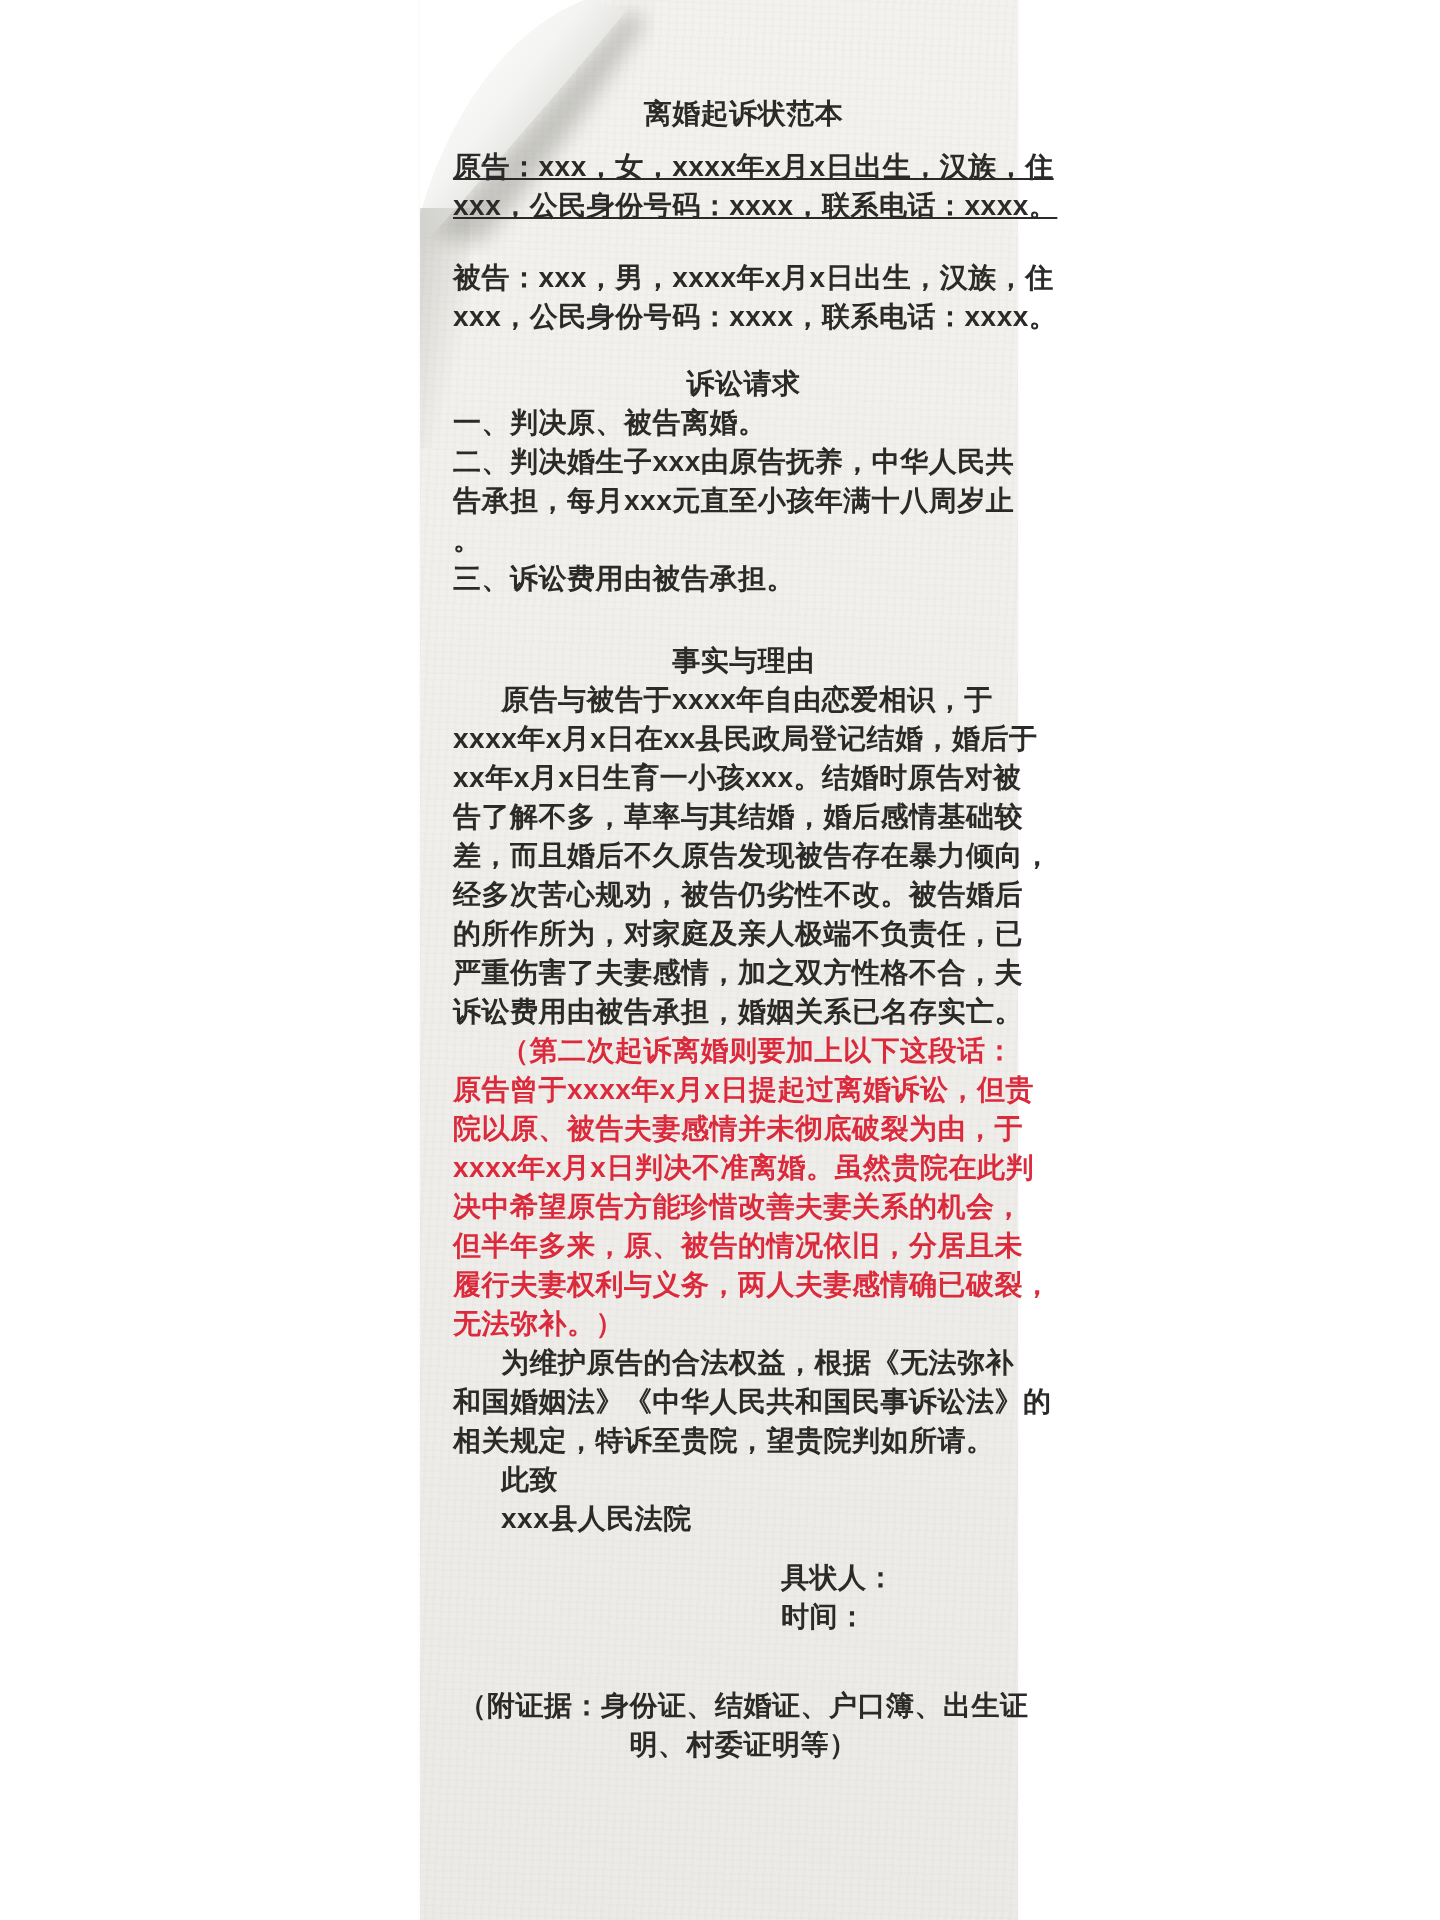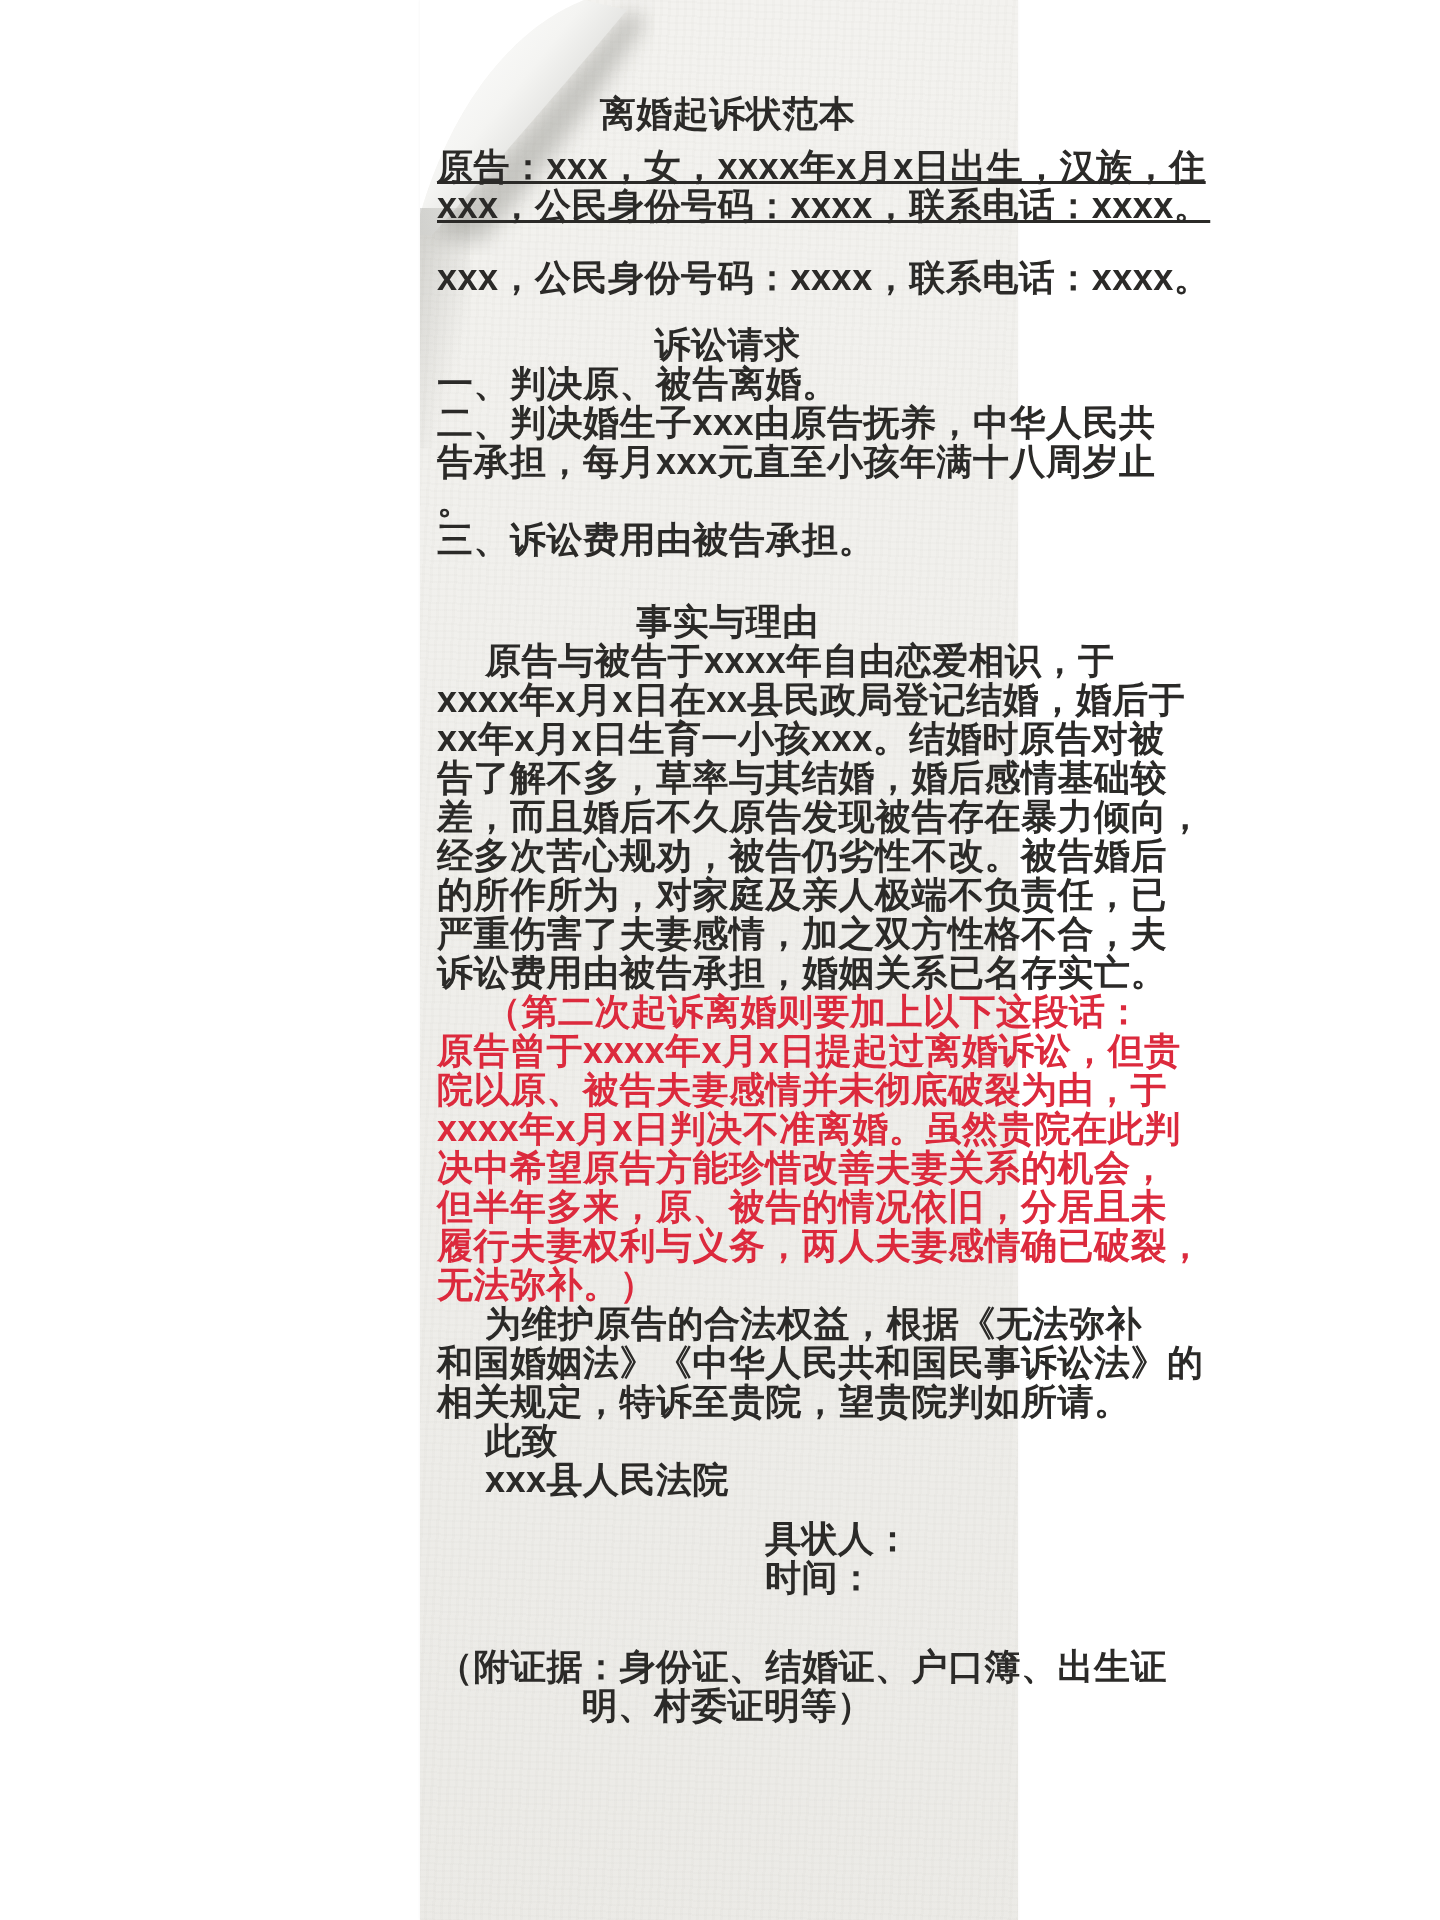--- a/index.html
+++ b/index.html
@@ -18,22 +18,22 @@
   }
 
   .curl-svg{position:absolute;left:0;top:0;display:block;}
   .left-curl-shade{
     position:absolute;left:0;top:208px;width:50px;height:240px;
     background:linear-gradient(105deg, rgba(125,125,118,0.28), rgba(125,125,118,0.0) 70%);
     pointer-events:none;
   }
 
   .content{
-    position:absolute;left:0;top:0;width:581px;padding:94px 0 0 17px;
-    font-size:36px;font-weight:600;line-height:39px;color:#2b2a28;
+    position:absolute;left:16px;top:0;width:581px;padding:94px 0 0 17px;
+    font-size:28px;font-weight:600;line-height:39px;color:#2b2a28;
     letter-spacing:0.5px;
   }
   .ln{white-space:nowrap;}
   .center{text-align:center;}
   .indent{text-indent:48px;}
   .red{color:#dc2a3d;}
   .mt-title{margin-top:14px;text-decoration:underline;}
   .mt-def{margin-top:33px;}
   .mt-claims{margin-top:28px;}
   .mt-facts{margin-top:43px;}
@@ -69,20 +69,21 @@
     <div class="content">
 
       <div class="ln center">离婚起诉状范本</div>
 
       <div class="mt-title">
         <div class="ln">原告：xxx，女，xxxx年x月x日出生，汉族，住</div>
         <div class="ln">xxx，公民身份号码：xxxx，联系电话：xxxx。</div>
       </div>
 
       <div class="mt-def">
+        <div class="ln">被告：xxx，男，xxxx年x月x日出生，汉族，住</div>
         <div class="ln">xxx，公民身份号码：xxxx，联系电话：xxxx。</div>
       </div>
 
       <div class="mt-claims">
         <div class="ln center">诉讼请求</div>
         <div class="ln">一、判决原、被告离婚。</div>
         <div class="ln">二、判决婚生子xxx由原告抚养，中华人民共</div>
         <div class="ln">告承担，每月xxx元直至小孩年满十八周岁止</div>
         <div class="ln">。</div>
         <div class="ln">三、诉讼费用由被告承担。</div>

